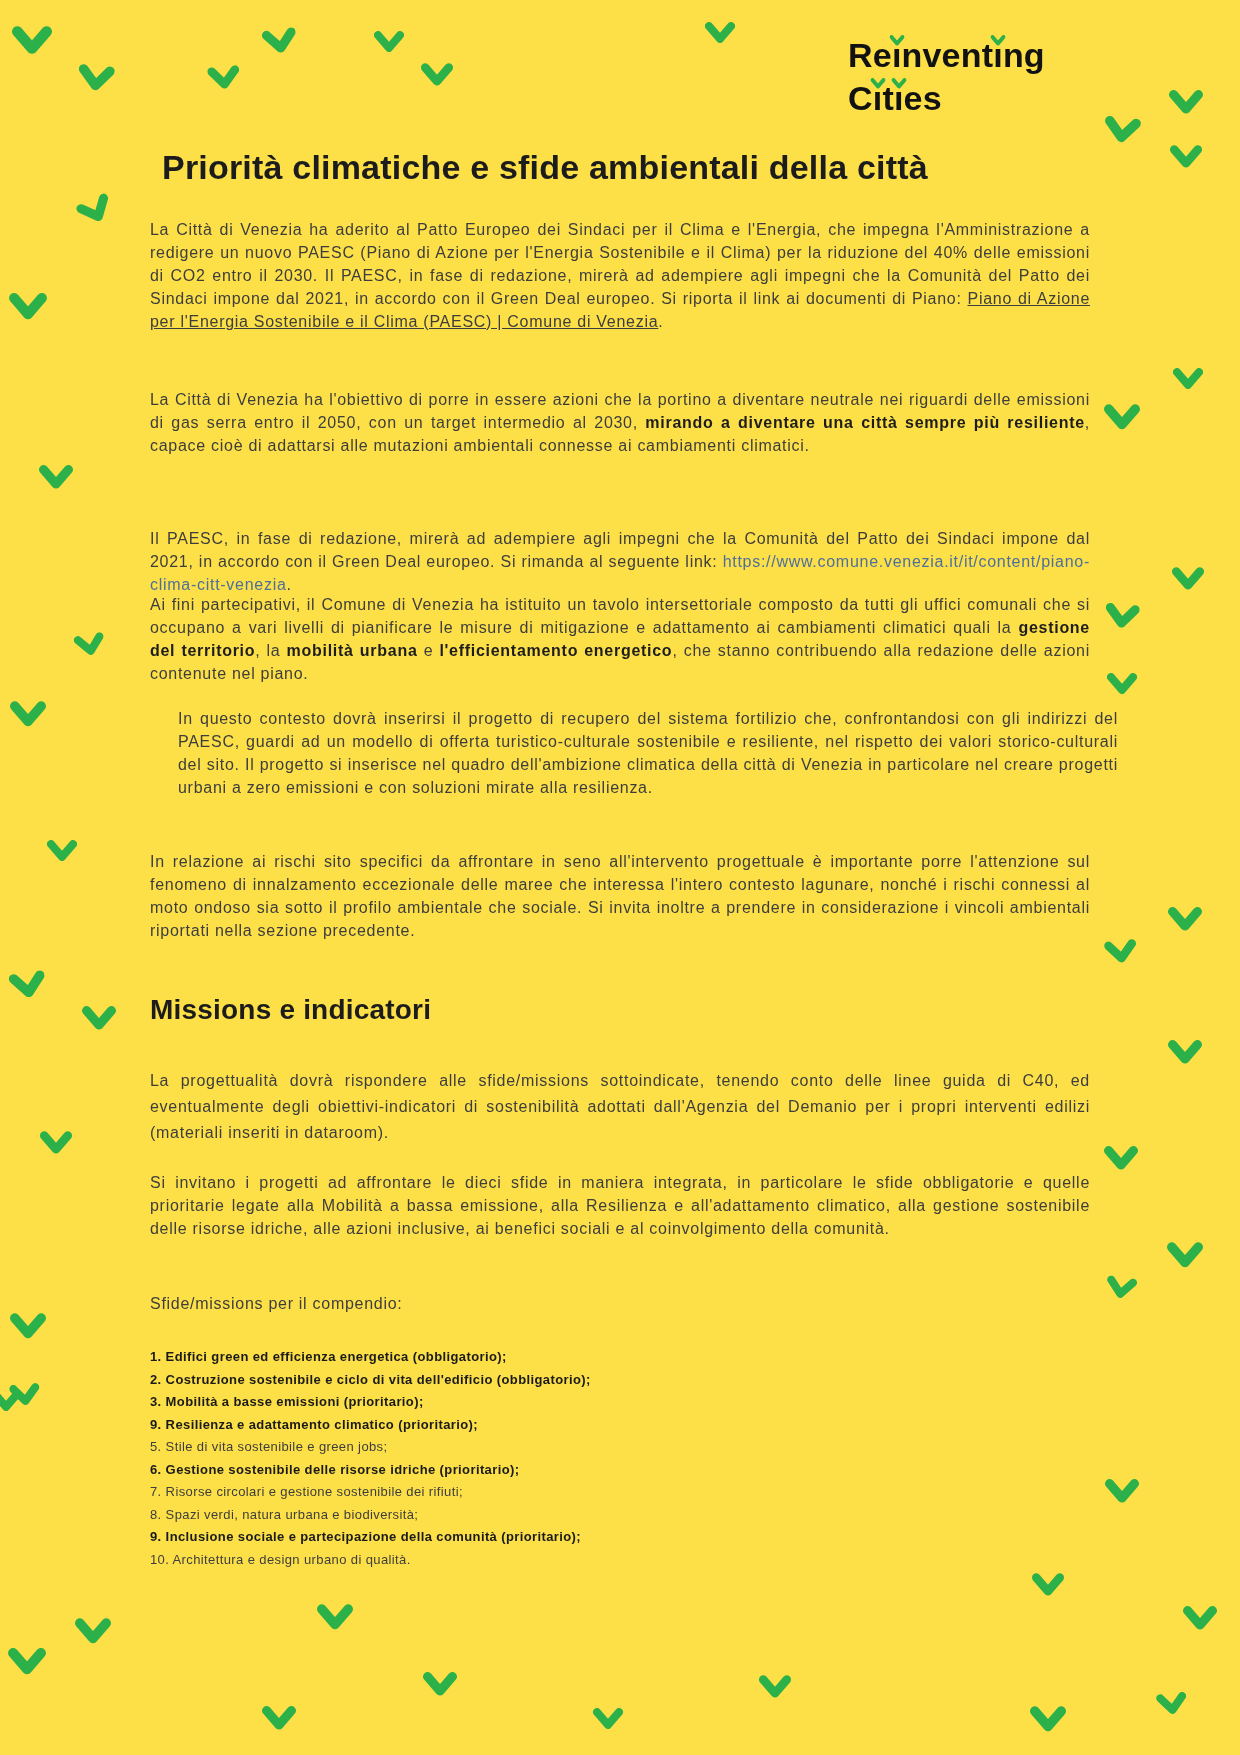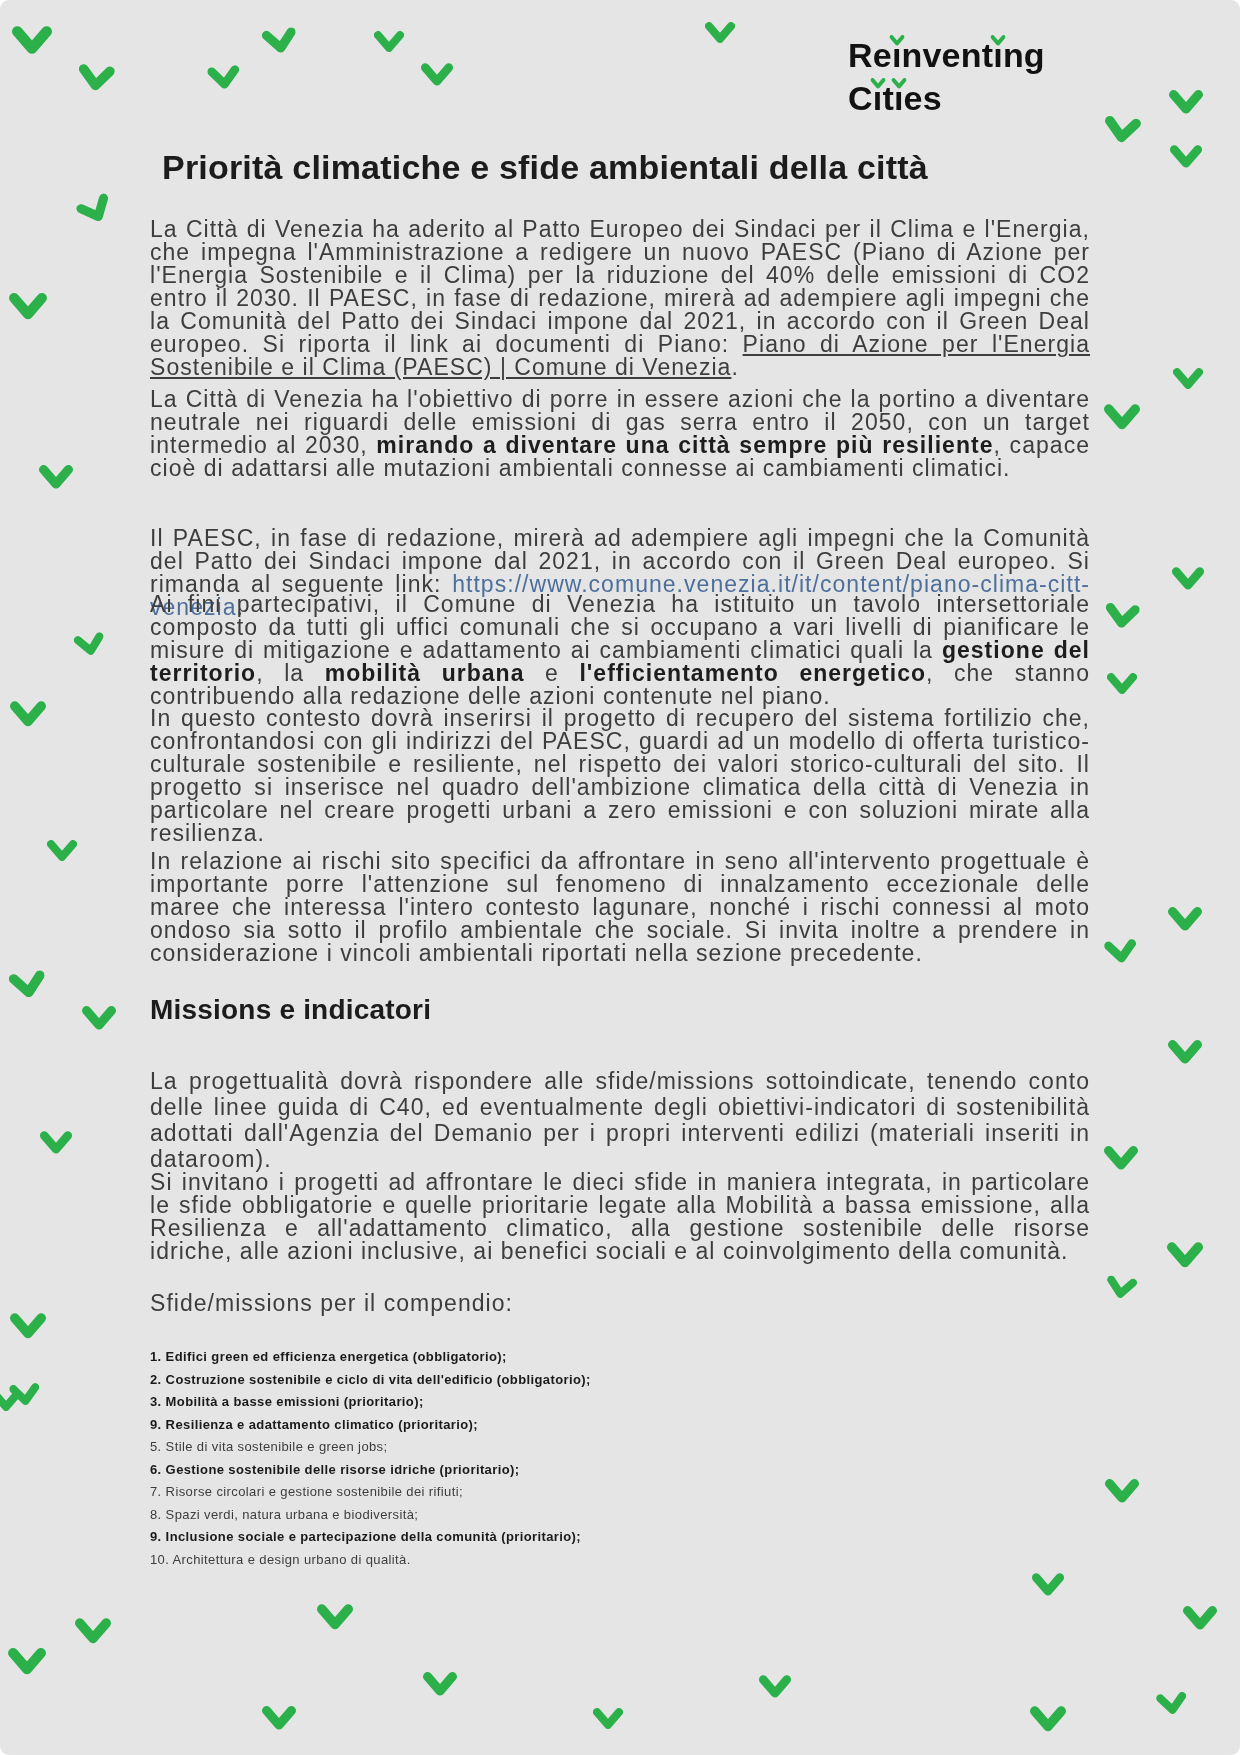--- a/index.html
+++ b/index.html
@@ -1,36 +1,36 @@
 <!DOCTYPE html>
 <html><head>
 <meta charset="utf-8">
 <style>
   html,body{margin:0;padding:0;background:#ffffff;}
-  .page{position:relative;width:1240px;height:1755px;background:#e5e5e5;overflow:hidden;
-        font-family:"Liberation Sans",sans-serif;border-radius:9px;}
+  .page{position:relative;width:1240px;height:1755px;background:#fde047;overflow:hidden;
+        font-family:"Liberation Sans",sans-serif;}
   .logo{position:absolute;left:848px;top:34px;font-size:34px;line-height:43px;font-weight:700;
         color:#121212;letter-spacing:0.2px;}
   .logo .li{position:relative;display:inline-block;}
   .logo .li svg{position:absolute;left:50%;top:1px;transform:translateX(-50%);}
   .h1{position:absolute;left:162px;top:148px;margin:0;font-size:34px;font-weight:700;
       color:#1c1c1c;letter-spacing:0.2px;}
   .h2{position:absolute;left:150px;top:994px;margin:0;font-size:28px;font-weight:700;
       color:#1c1c1c;letter-spacing:0.2px;text-align:center;}
-  .para{position:absolute;left:150px;width:940px;font-size:23px;line-height:23px;color:#3d3d3d;
+  .para{position:absolute;left:150px;width:940px;font-size:16px;line-height:23px;color:#3d3d3d;
         text-align:justify;letter-spacing:0.045em;}
   .para .b{font-weight:700;color:#1d1d1d;}
   .para a{cursor:pointer;}
   .para a.dark{color:#3d3d3d;text-decoration:underline;}
   .para a.blue{color:#4d6f9c;text-decoration:none;}
   .p1{top:218px;}
   .p2{top:388px;}
   .p3{top:527px;}
   .p4{top:593px;}
-  .p5{top:707px;}
+  .p5{top:707px;margin-left:28px;}
   .p6{top:850px;}
   .p7{top:1068px;line-height:26px;}
   .p8{top:1171px;}
   .p9{top:1292px;text-align:left;}
   .list{position:absolute;left:150px;top:1346px;width:940px;font-size:13px;line-height:22.5px;
         color:#3d3d3d;letter-spacing:0.03em;}
   .list-item{white-space:nowrap;}
   .list-item.bold{font-weight:700;color:#1a1a1a;}
   .chev{position:absolute;pointer-events:none;}
 </style>

